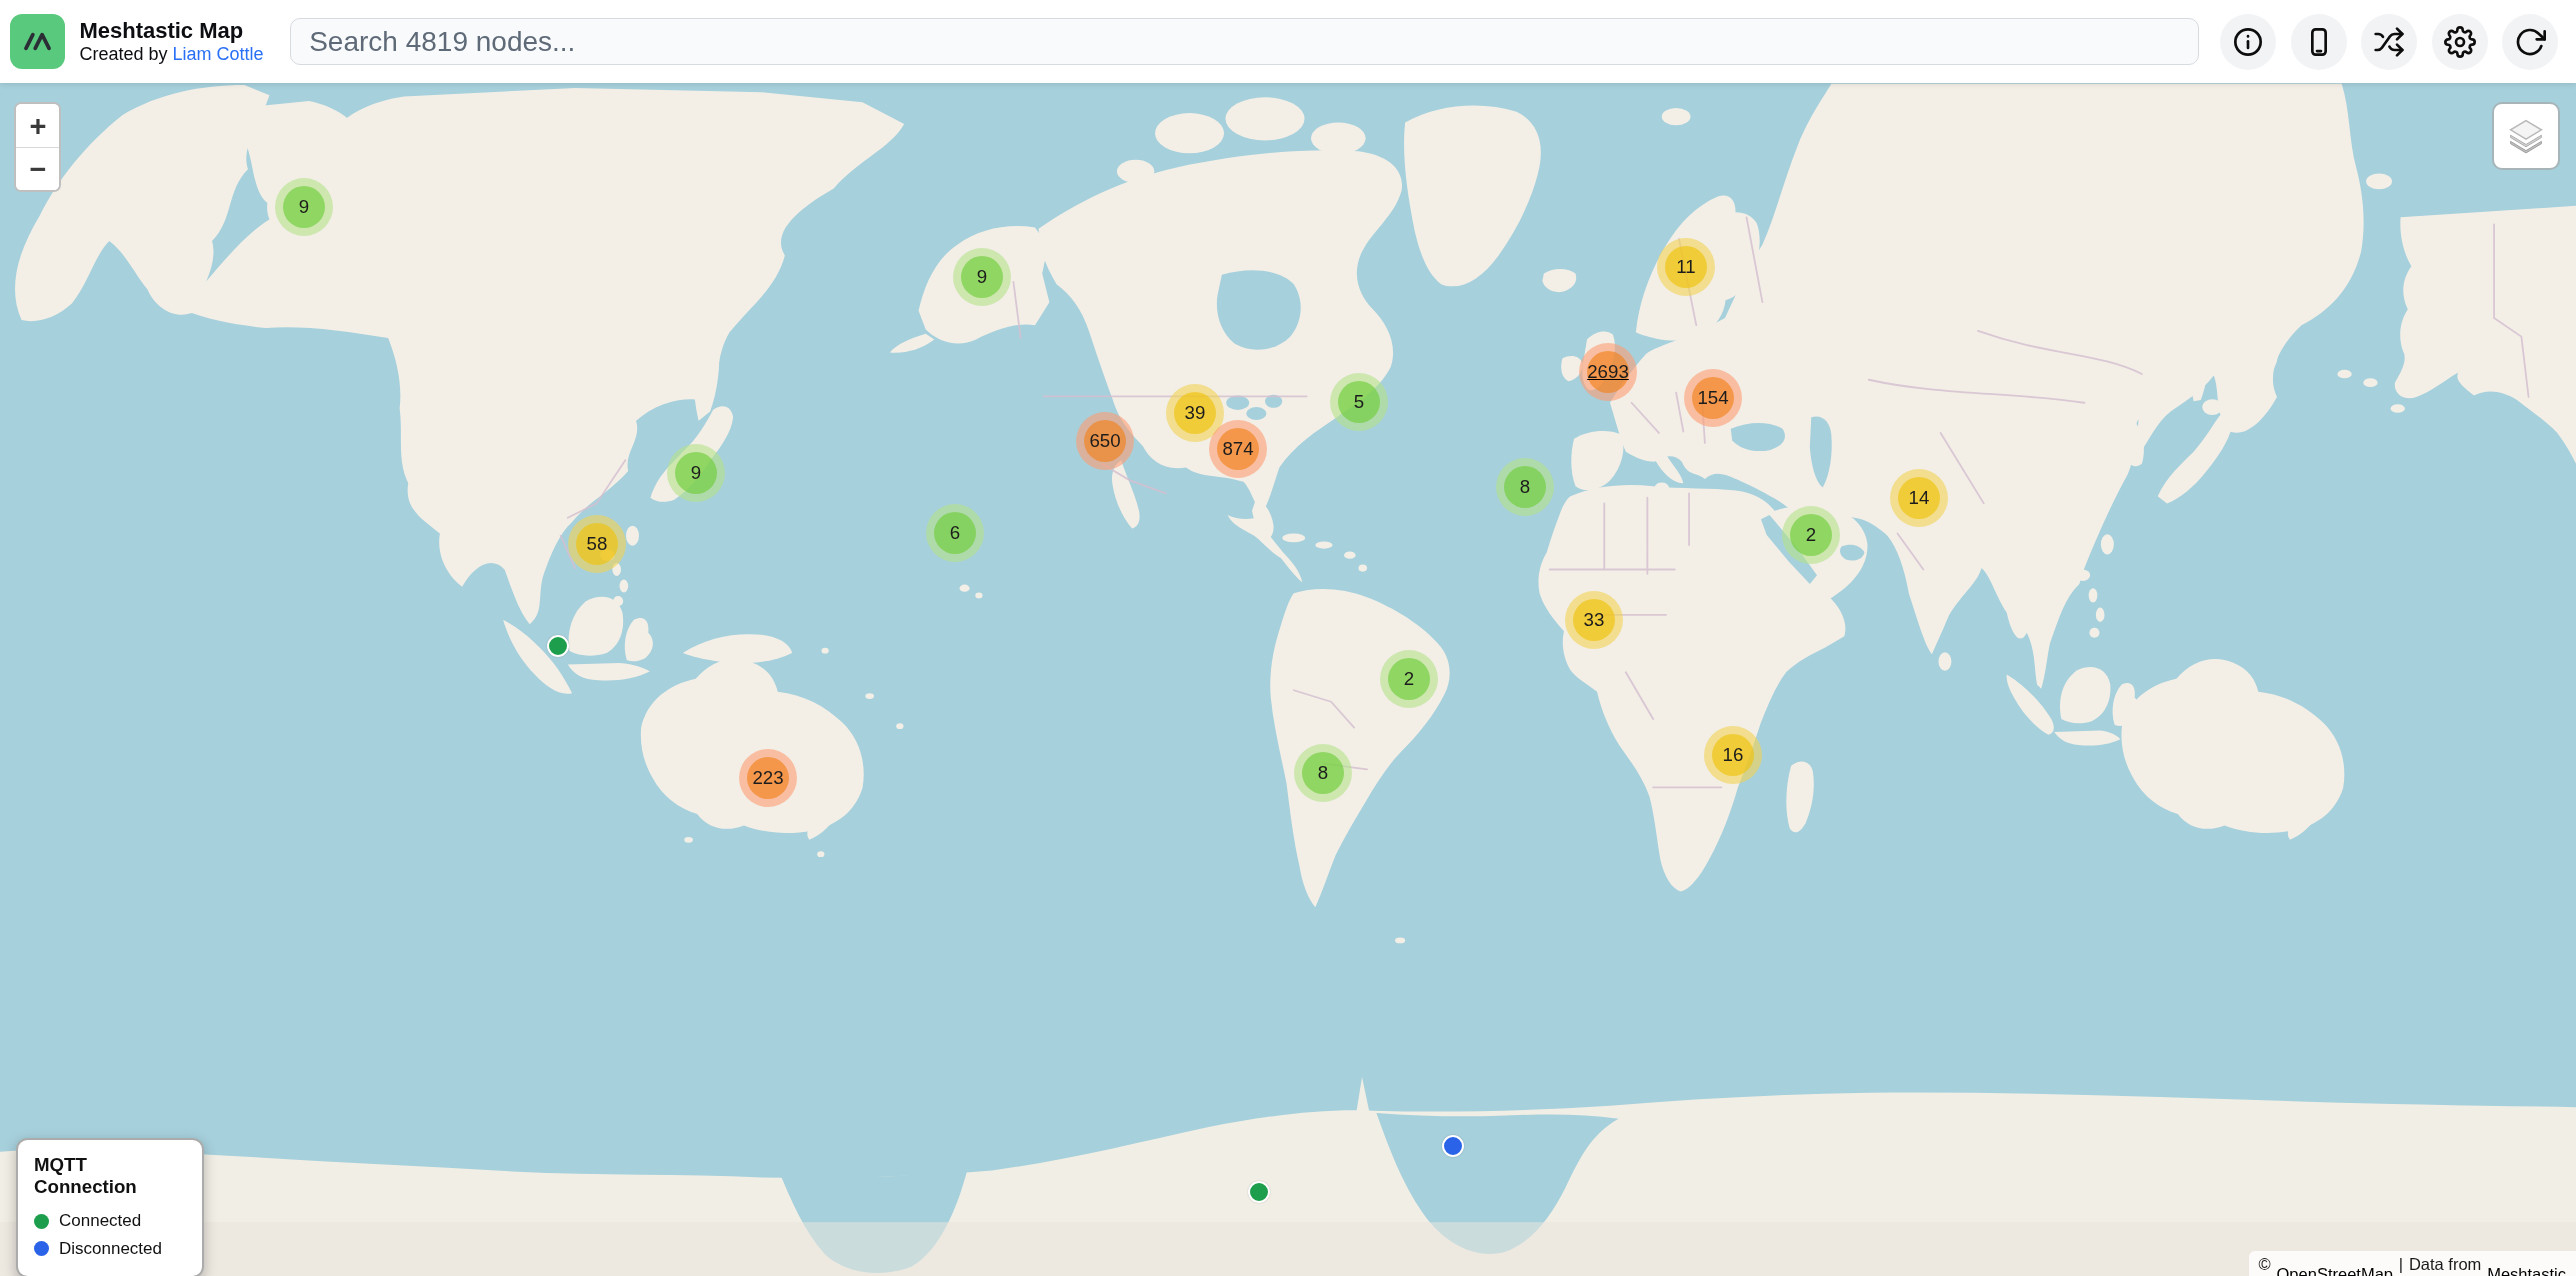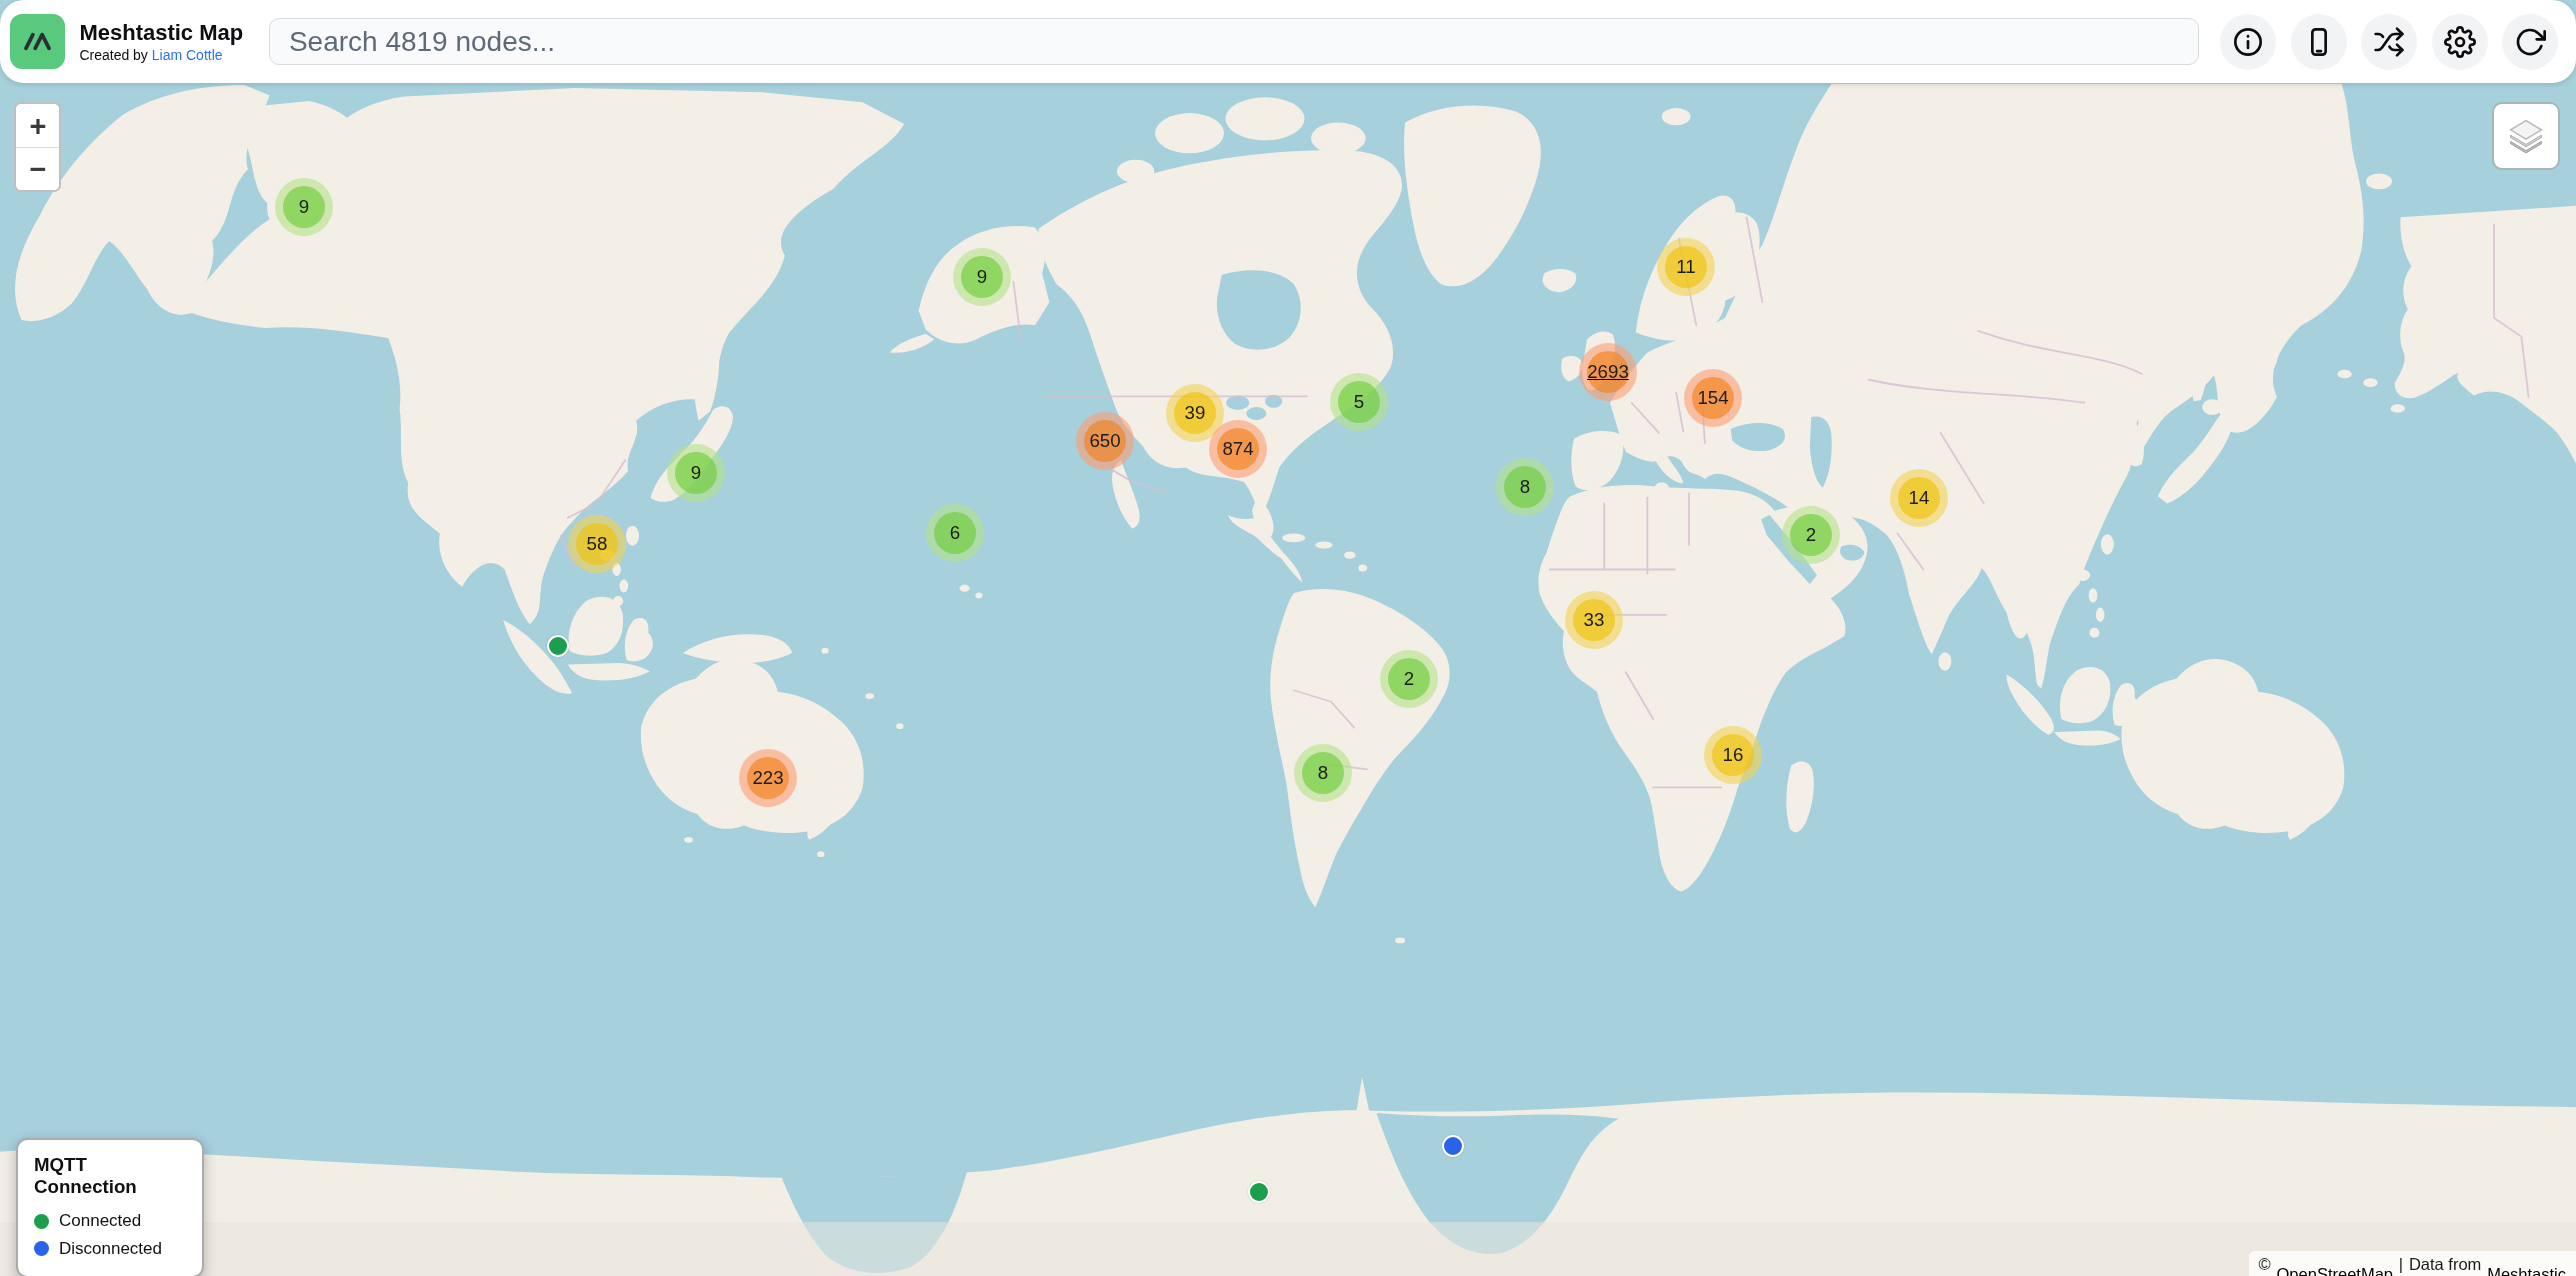--- a/index.html
+++ b/index.html
@@ -10,30 +10,29 @@
     position: relative;
   }
 
   
   .header {
     position: absolute; top: 0; left: 0; width: 2576px; height: 83px;
     background: #ffffff; z-index: 50;
     display: flex; align-items: center;
     box-shadow: 0 1.4px 5.8px rgba(0,0,0,0.12);
     padding: 0 18px 0 10px;
-    border-radius: 24px;
   }
   .logo {
     width: 55px; height: 55px; border-radius: 12.2px;
     background: #58c97d; flex: 0 0 auto;
     display: flex; align-items: center; justify-content: center;
   }
   .title-block { margin-left: 14.4px; flex: 0 0 auto; }
   .app-title { font-size: 22px; font-weight: 700; color: #0c0e12; line-height: 1.25; }
-  .app-subtitle { font-size: 14px; color: #0c0e12; line-height: 1.2; }
+  .app-subtitle { font-size: 18px; color: #0c0e12; line-height: 1.2; }
   .app-subtitle a { color: #2970f6; text-decoration: none; cursor: pointer; }
   .search-wrap { flex: 1 1 auto; margin: 0 21.6px 0 26px; }
   .search-input {
     width: 100%; height: 47px; border: 1.4px solid #d7dbe0; border-radius: 10px;
     background: #f9fafb; font-size: 28px; color: #111; padding: 0 18.7px;
     font-family: "Liberation Sans", sans-serif; outline: none;
   }
   .search-input::placeholder { color: #5f6a78; opacity: 1; }
   .hbtns { display: flex; gap: 14.4px; flex: 0 0 auto; align-items: center; }
   .hbtn {

